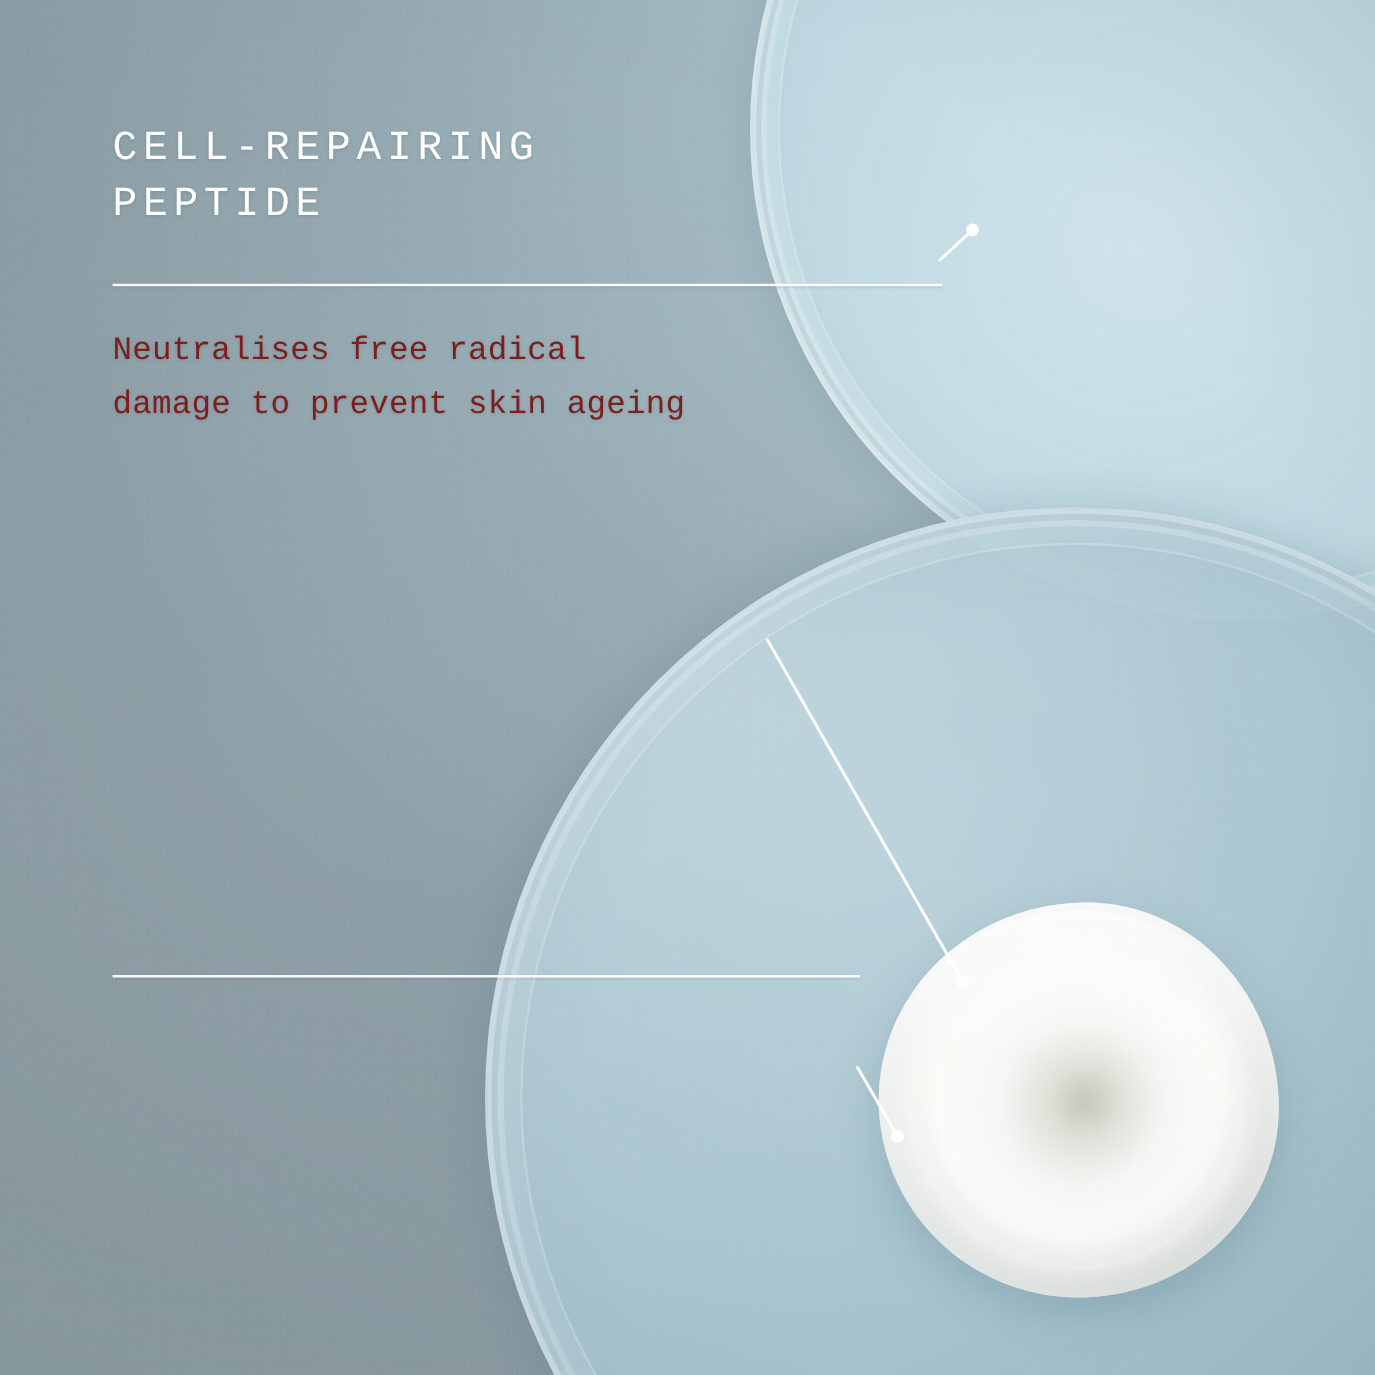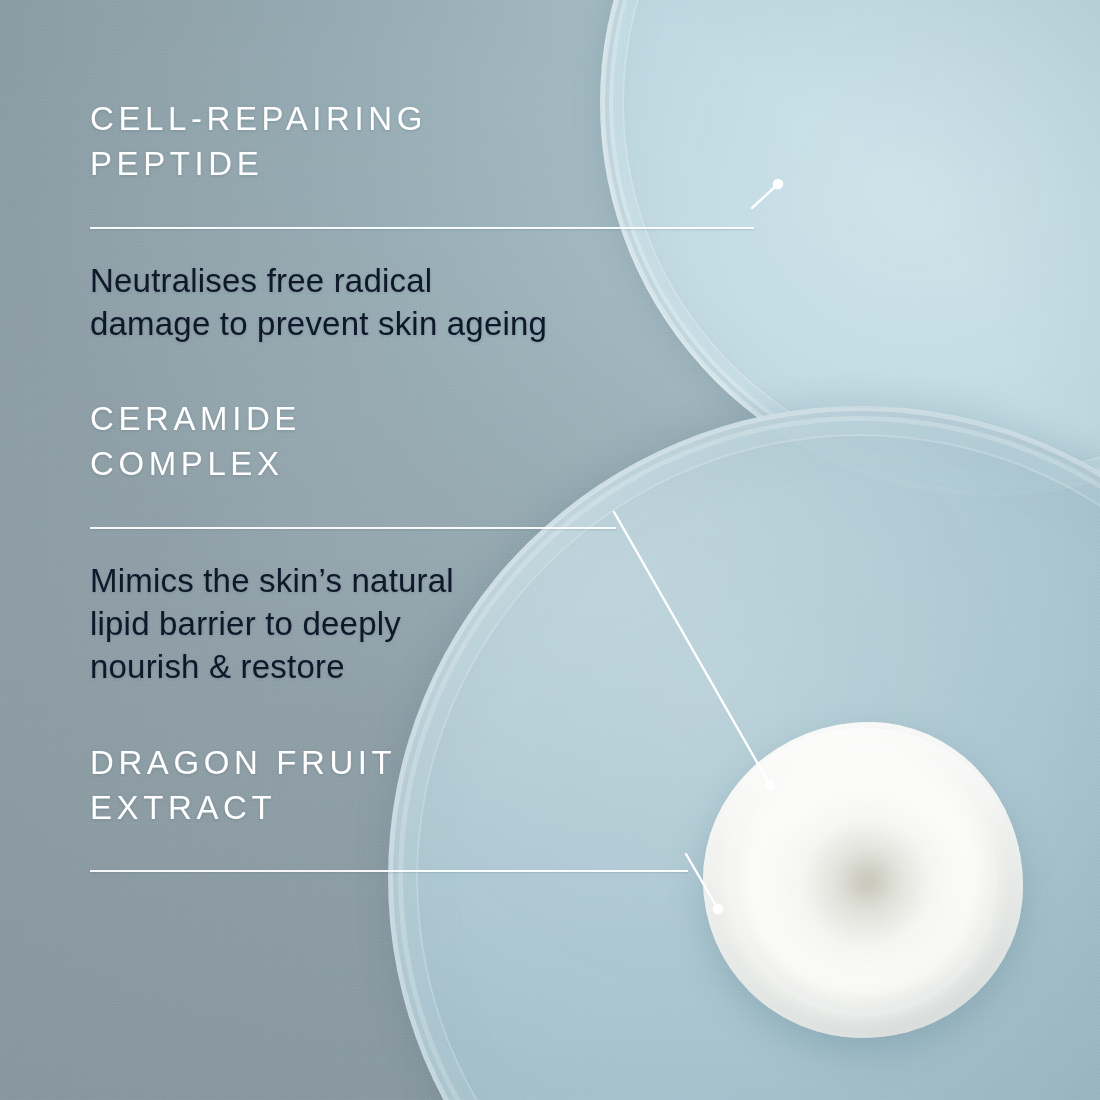--- a/index.html
+++ b/index.html
@@ -102,25 +102,25 @@
   .heading{
     color:#fff;font-weight:300;font-size:33px;line-height:45px;
     letter-spacing:4.6px;margin:0;white-space:pre-line;
     text-shadow:0 1px 3px rgba(50,80,92,.22);
   }
   .rule{
     height:2px;background:rgba(255,255,255,.92);margin:0;
     box-shadow:0 1px 2px rgba(60,95,110,.2);
   }
   .body{
-    color:#0f172a;font-weight:300;font-size:33px;line-height:43px;
+    color:#7f1d1d;font-weight:300;font-size:26px;line-height:43px;
     letter-spacing:.2px;margin:0;white-space:pre-line;
     text-shadow:0 1px 3px rgba(50,80,92,.22);
   }
-  .b-a{top:96px;}
+  .b-a{top:96px;font-family:Liberation Mono, monospace;}
   .b-a .rule{width:664px;margin-top:41px;}
   .b-a .body{margin-top:30px;}
   .b-b{top:396px;}
   .b-b .rule{width:526px;margin-top:41px;}
   .b-b .body{margin-top:30px;}
   .b-c{top:740px;}
   .b-c .rule{width:598px;margin-top:40px;}
   .b-c .body{margin-top:30px;}
 
   .leaders{position:absolute;inset:0;pointer-events:none;}
@@ -152,32 +152,22 @@
   <div class="bg-vignette"></div>
 
   <div class="block b-a">
     <h2 class="heading">CELL-REPAIRING
 PEPTIDE</h2>
     <div class="rule" style="width: 664px;"></div>
     <p class="body">Neutralises free radical
 damage to prevent skin ageing</p>
   </div>
 
-  <div class="block b-b">
-    <h2 class="heading">CERAMIDE
-COMPLEX</h2>
-    <div class="rule" style="width: 526px;"></div>
-    <p class="body">Mimics the skin’s natural
-lipid barrier to deeply
-nourish &amp; restore</p>
-  </div>
 
   <div class="block b-c">
-    <h2 class="heading">DRAGON FRUIT
-EXTRACT</h2>
     <div class="rule" style="width: 598px;"></div>
   </div>
 
   <svg class="leaders" width="1100" height="1100" viewBox="0 0 1100 1100">
     <g id="leader-group" stroke="#ffffff" stroke-width="2.4" fill="#ffffff" stroke-linecap="round">
         <line x1="752" y1="208" x2="778" y2="184"></line>
         <circle cx="778" cy="184" r="5.2" stroke="none"></circle>
         <line x1="614" y1="512" x2="770" y2="785"></line>
         <circle cx="770" cy="785" r="5.2" stroke="none"></circle>
         <line x1="686" y1="854" x2="718" y2="909"></line>

